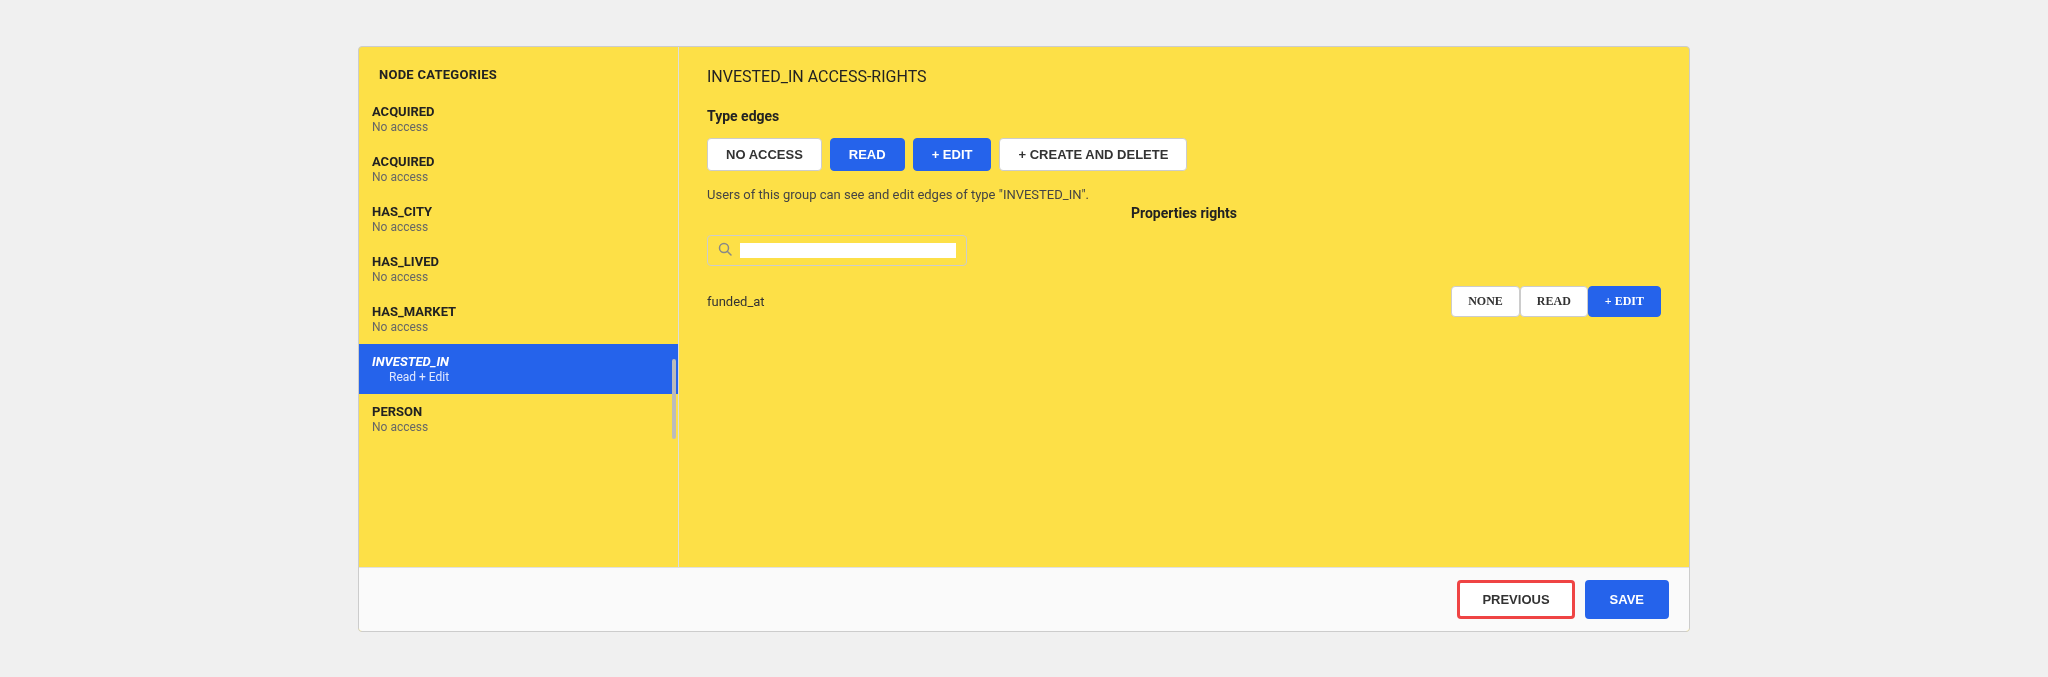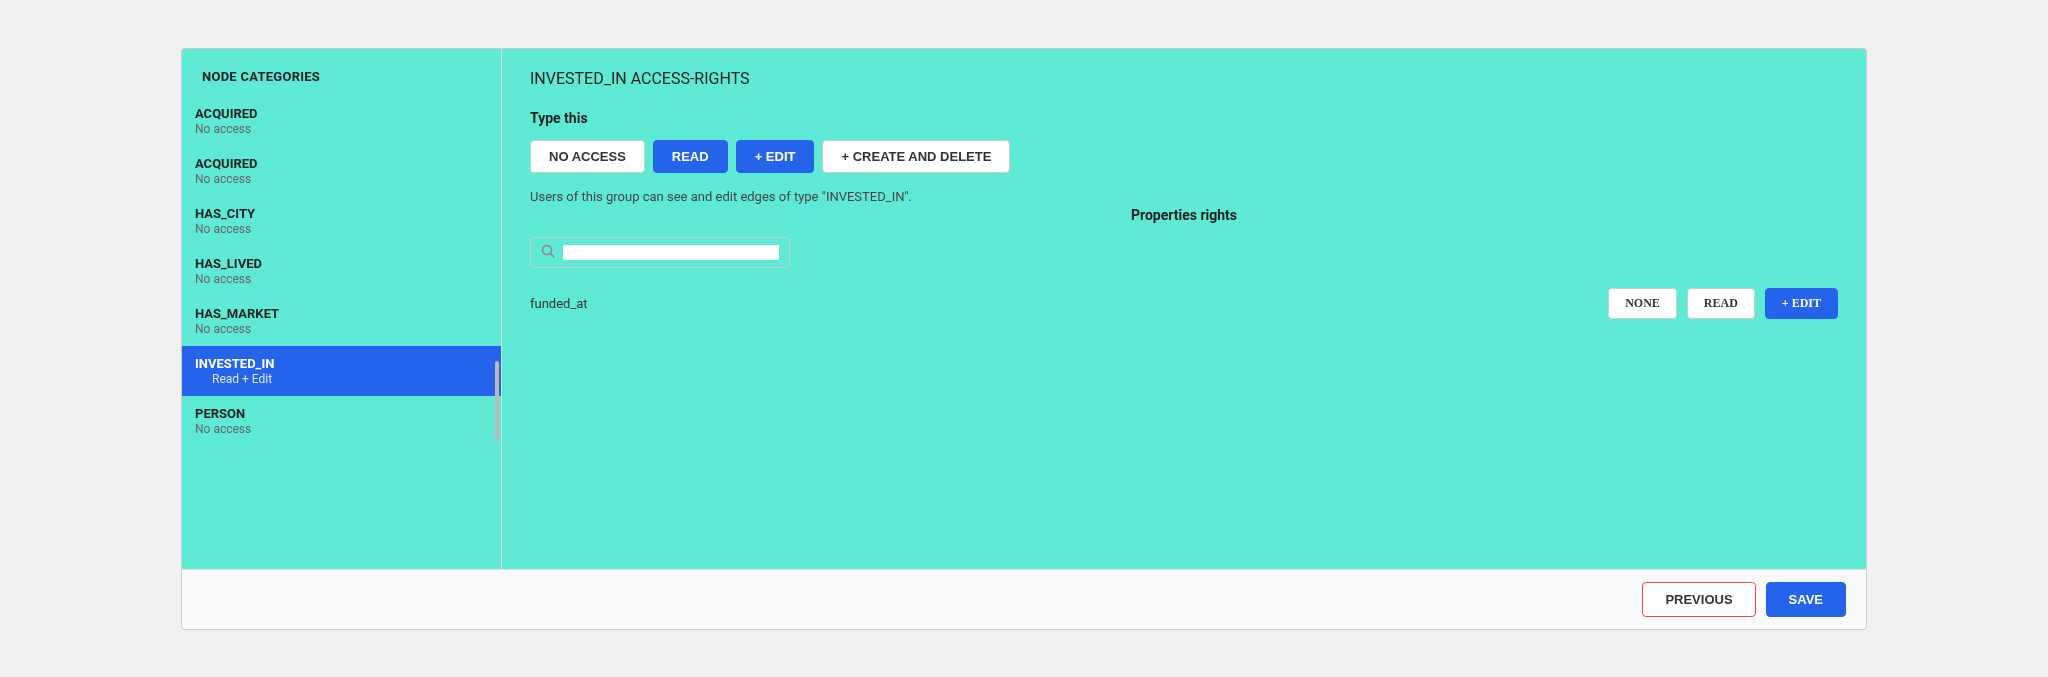--- a/index.html
+++ b/index.html
@@ -6,24 +6,24 @@
     body {
       font-family: -apple-system, BlinkMacSystemFont, 'Segoe UI', Roboto, sans-serif;
       background: #f0f0f0;
       display: flex;
       align-items: center;
       justify-content: center;
       min-height: 100vh;
       padding: 16px;
     }
     .container {
-      background: #5eead4;
-      border: 1px solid #ccc;
-      border-radius: 4px;
-      width: 1686px;
+      background: #fde047;
+      border: 1px solid #ccc;
+      border-radius: 4px;
+      width: 1332px;
       max-width: 100%;
       display: flex;
       flex-direction: column;
       overflow: hidden;
     }
     .main-content {
       display: flex;
       flex: 1;
       min-height: 520px;
     }
@@ -50,20 +50,21 @@
     .node-item.active {
       background: #2563eb;
     }
     .node-item-name {
       font-size: 13px;
       font-weight: 700;
       color: #222;
     }
     .node-item.active .node-item-name {
       color: #fff;
+      font-style: italic;
     }
     .node-item-status {
       font-size: 12px;
       color: #666;
       margin-top: 1px;
     }
     .node-item.active .node-item-status {
       color: #e0e8ff;
       margin-left: 17px;
     }
@@ -145,21 +146,20 @@
       border: none;
       outline: none;
       font-size: 13px;
       flex: 1;
       color: #333;
     }
     .property-row {
       display: flex;
       align-items: center;
       margin-bottom: 12px;
-      gap: 10px;
     }
     .property-name {
       font-size: 13px;
       color: #333;
       flex: 1;
     }
     .prop-btn {
       padding: 7px 16px;
       font-size: 12px;
       font-weight: 600;
@@ -184,21 +184,21 @@
       padding: 12px 20px;
       border-top: 1px solid #e0e0e0;
       background: #fafafa;
     }
     .footer-btn {
       padding: 9px 22px;
       font-size: 13px;
       font-weight: 600;
       border-radius: 4px;
       cursor: pointer;
-      border: 1px solid #ef4444;
+      border: 3px solid #ef4444;
       background: #fff;
       color: #333;
     }
     .footer-btn.save-btn {
       background: #2563eb;
       color: #fff;
       border-color: #2563eb;
     }
   </style>
 </head>
@@ -239,21 +239,21 @@
       <div class="node-item-name">PERSON</div>
       <div class="node-item-status">No access</div>
     </div>
         </div>
       <div class="scroll-track"></div>
     </div>
 
     <div class="right-panel">
       <div class="right-panel-title">INVESTED_IN ACCESS-RIGHTS</div>
 
-      <div class="section-label">Type this</div>
+      <div class="section-label">Type edges</div>
 
       <div class="type-right-buttons" id="type-right-buttons">
           <button class="btn">NO ACCESS</button>
           <button class="btn active-blue">READ</button>
           <button class="btn active-blue">+ EDIT</button>
           <button class="btn">+ CREATE AND DELETE</button>
         </div>
 
       <div class="description-text">
         <span>Users of this group can see and edit edges of type "INVESTED_IN".</span><br>

